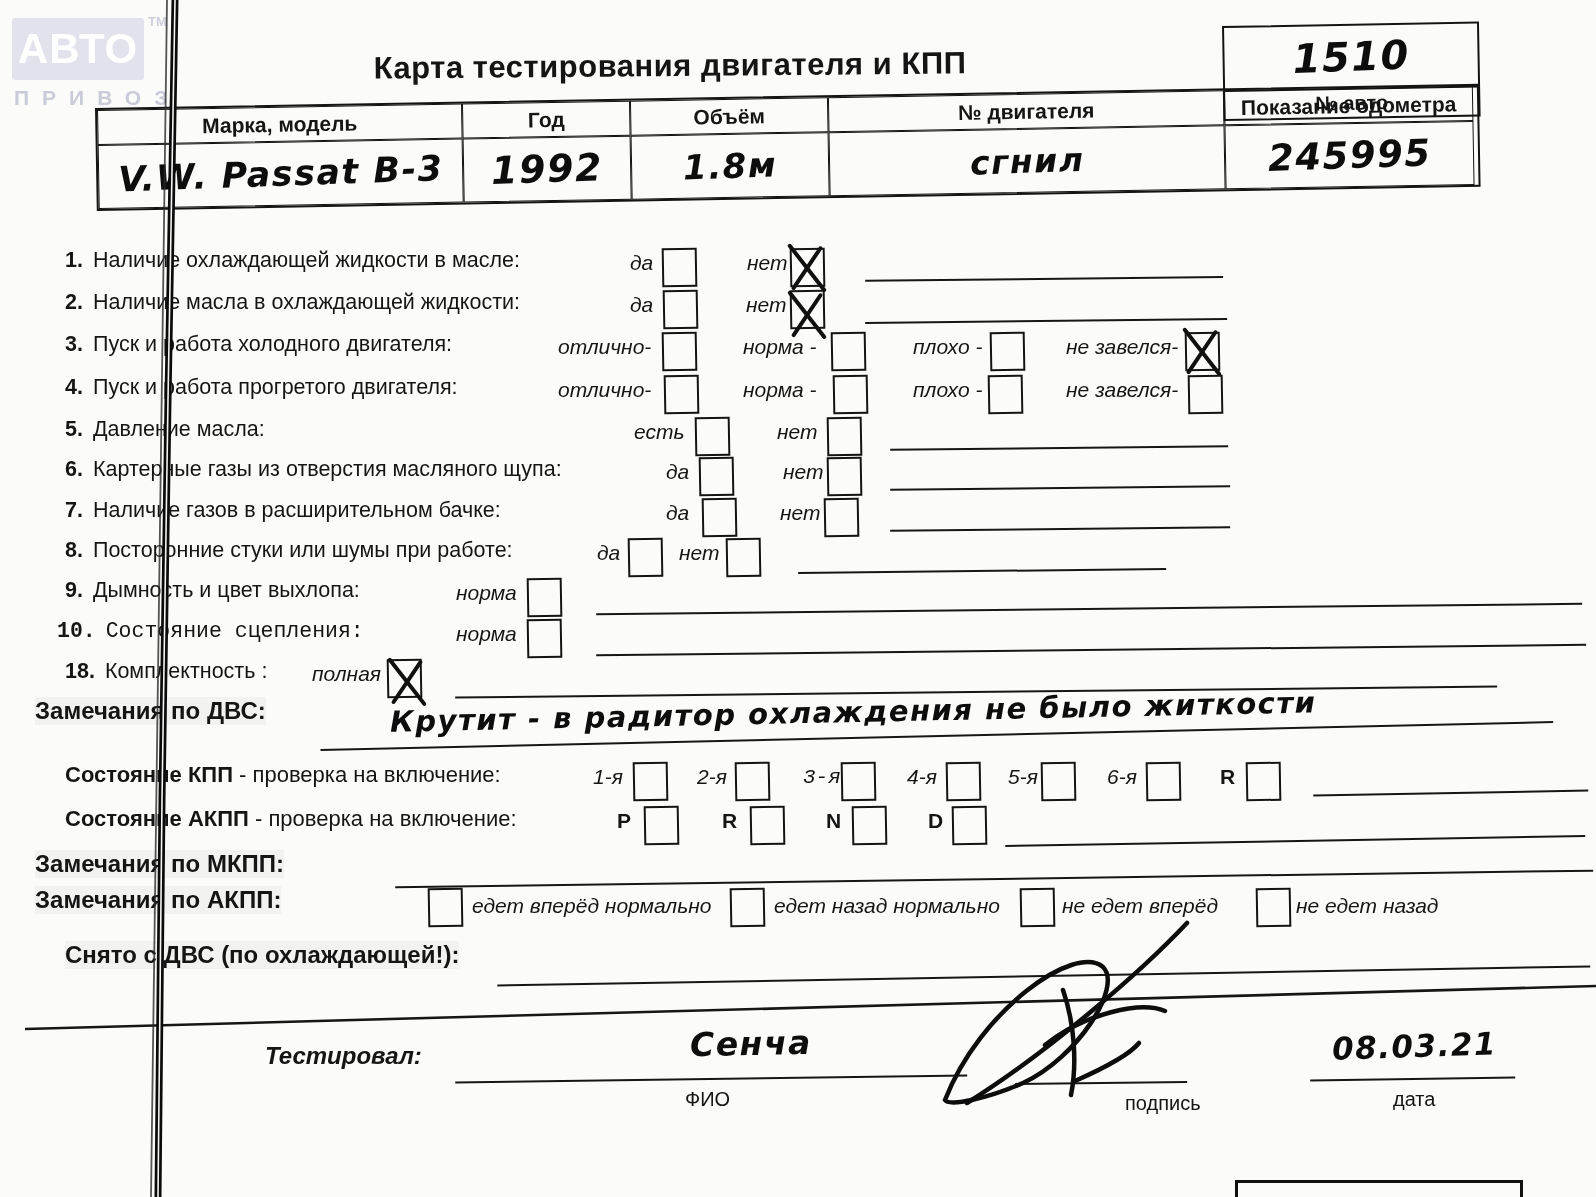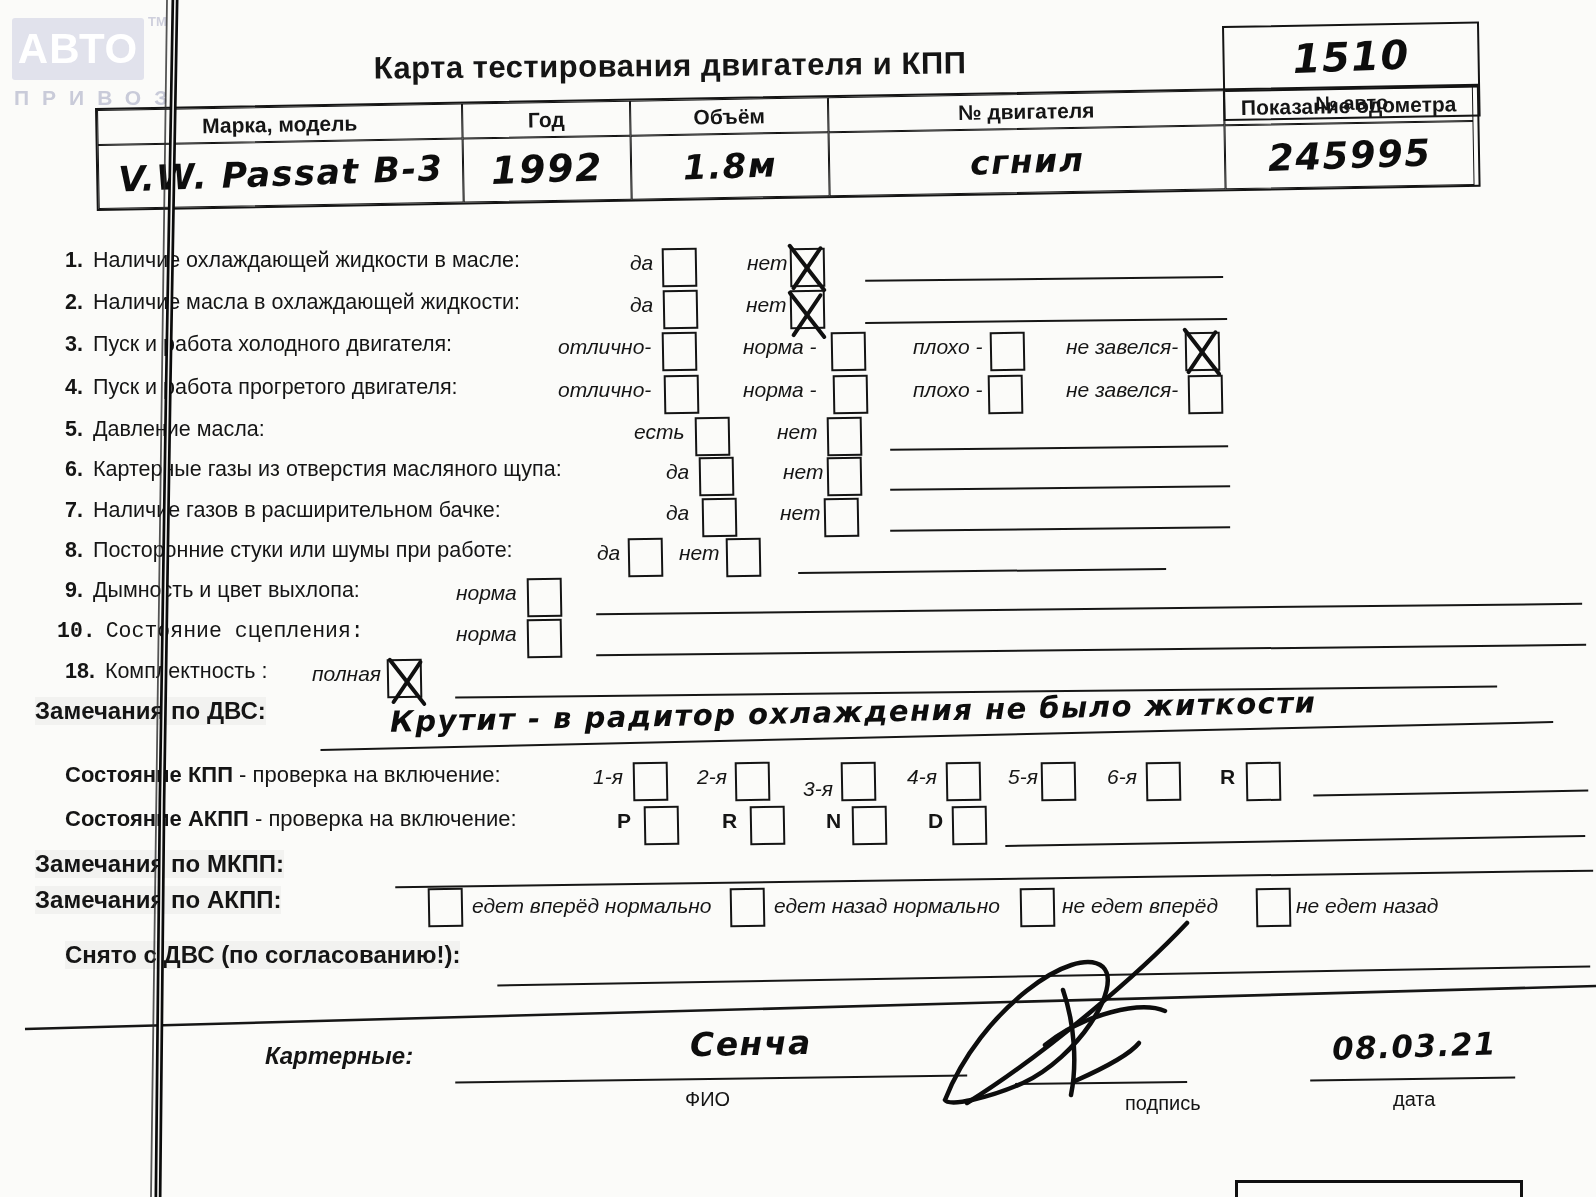--- a/index.html
+++ b/index.html
@@ -205,21 +205,21 @@
     <span class="line" style="left:320px;top:8px;width:1233px;height:30px;transform:rotate(-1.3deg);"></span>
     <span class="hw" style="left:390px;top:-2px;font-size:29px;">Крутит  -  в радитор охлаждения не было житкости</span>
   </div>
 
   <div class="row" style="top:762px;">
     <span class="lbl" style="left:65px;font-size:22px;"><b>Состояние КПП</b><span> - проверка на включение:</span></span>
     <span class="opt" style="left:593px;top:3px;">1-я</span>
       <span class="cb" style="left:633px;"></span>
     <span class="opt" style="left:697px;top:3px;">2-я</span>
       <span class="cb" style="left:735px;"></span>
-    <span class="opt" style="left:803px;top:15px;">3-я</span>
+    <span class="opt" style="left:803px;top:4px;font-family:Liberation Mono, monospace;">3-я</span>
       <span class="cb" style="left:841px;"></span>
     <span class="opt" style="left:907px;top:3px;text-align:center;">4-я</span>
       <span class="cb" style="left:946px;"></span>
     <span class="opt" style="left:1008px;top:3px;">5-я</span>
       <span class="cb" style="left:1041px;"></span>
     <span class="opt" style="left:1107px;top:3px;">6-я</span>
       <span class="cb" style="left:1146px;"></span>
     <span class="opt" style="left:1220px;top:3px;font-style:normal;font-weight:bold;">R</span>
       <span class="cb" style="left:1246px;"></span>
     <span class="line" style="left:1313px;top:0;width:275px;height:30px;transform:rotate(-1deg);"></span>
@@ -249,30 +249,30 @@
     <span class="opt" style="left:472px;top:8px;">едет вперёд нормально</span>
     <span class="cb" style="left:730px;top:2px;"></span>
     <span class="opt" style="left:774px;top:8px;text-align:center;">едет назад нормально</span>
     <span class="cb" style="left:1020px;top:2px;"></span>
     <span class="opt" style="left:1062px;top:8px;">не едет вперёд</span>
     <span class="cb" style="left:1256px;top:2px;"></span>
     <span class="opt" style="left:1296px;top:8px;">не едет назад</span>
   </div>
 
   <div class="row" style="top:941px;">
-    <span class="blabel" style="left:65px;">Снято с ДВС (по согласованию!):</span>
+    <span class="blabel" style="left:65px;">Снято с ДВС (по охлаждающей!):</span>
     <span class="line" style="left:497px;top:4px;width:1093px;height:30px;transform:rotate(-1deg);"></span>
   </div>
 
   <svg class="abs" style="left:0;top:0;" width="1596" height="1197">
     <line x1="25" y1="1029" x2="1596" y2="986" stroke="#161616" stroke-width="2.6"></line>
   </svg>
 
   <div class="abs" style="left:0;top:1030px;width:1596px;height:120px;">
-    <span class="abs bold-it nowrap" style="left:265px;top:12px;font-size:24px;">Картерные:</span>
+    <span class="abs bold-it nowrap" style="left:265px;top:12px;font-size:24px;">Тестировал:</span>
     <span class="hw" style="left:690px;top:-6px;font-size:33px;">Сенча</span>
     <span class="line" style="left:455px;top:18px;width:512px;height:30px;transform:rotate(-.8deg);"></span>
     <span class="caption" style="left:685px;top:58px;">ФИО</span>
     <span class="line" style="left:1015px;top:22px;width:172px;height:30px;"></span>
     <span class="caption" style="left:1125px;top:62px;">подпись</span>
     <span class="hw" style="left:1332px;top:-2px;font-size:31px;transform:rotate(-2deg);">08.03.21</span>
     <span class="line" style="left:1310px;top:18px;width:205px;height:30px;transform:rotate(-.8deg);"></span>
     <span class="caption" style="left:1393px;top:58px;">дата</span>
   </div>
 

